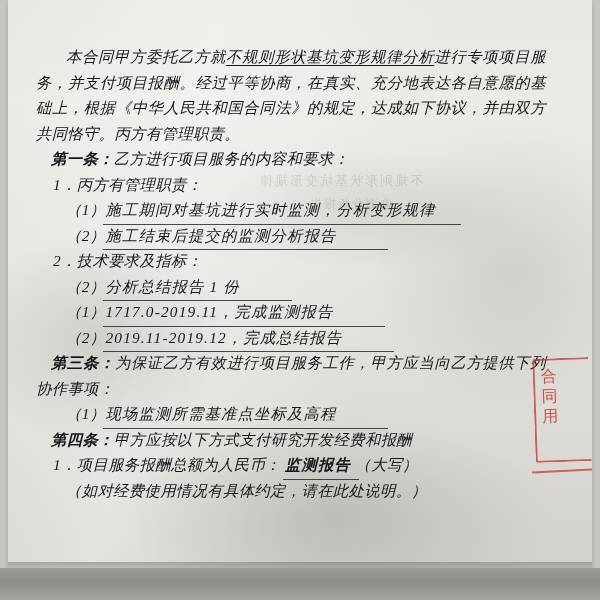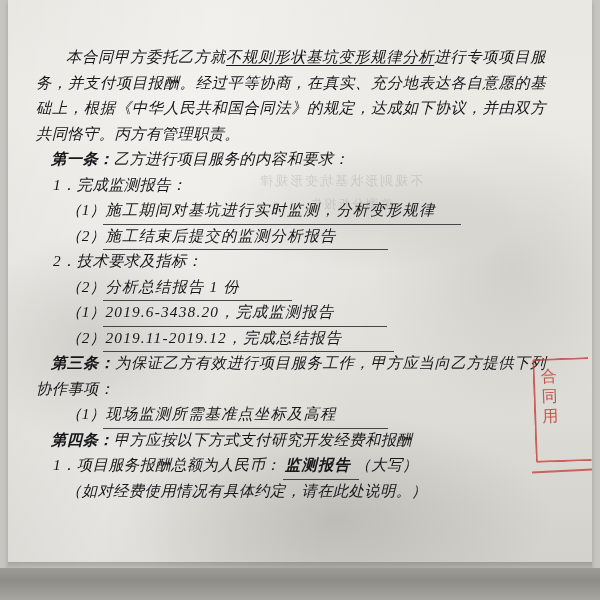--- a/index.html
+++ b/index.html
@@ -159,33 +159,33 @@
 
     <div class="ghost g1">不规则形状基坑变形规律</div>
     <div class="ghost g2">监测分析报告</div>
 
     <div class="content">
 
       <p class="indent2">本合同甲方委托乙方就<span class="u">不规则形状基坑变形规律分析</span>进行专项项目服务，并支付项目报酬。经过平等协商，在真实、充分地表达各自意愿的基础上，根据<span>《中华人民共和国合同法》</span>的规定，达成如下协议，并由双方共同恪守。丙方有管理职责。</p>
 
       <p class="indent1"><span class="bold">第一条：</span><span>乙方进行项目服务的内容和要求：</span></p>
 
-      <p class="l1"><span>1．</span><span>完成监测报告：</span></p>
+      <p class="l1"><span>1．</span><span>丙方有管理职责：</span></p>
 
       <p class="l2"><span>（1）</span><span class="handline tight">施工期间对基坑进行实时监测，分析变形规律</span></p>
 
       <p class="l2"><span>（2）</span><span class="handline tight long">施工结束后提交的监测分析报告</span></p>
 
       <p class="l1"><span>2．</span><span>技术要求及指标：</span></p>
 
 
       <p class="l2"><span>（2）</span><span class="handline tight long">分析总结报告 1 份</span></p>
 
 
-      <p class="l2"><span>（1）</span><span class="handline tight long">2019.6-3438.20，完成监测报告</span></p>
+      <p class="l2"><span>（1）</span><span class="handline tight long">1717.0-2019.11，完成监测报告</span></p>
 
       <p class="l2"><span>（2）</span><span class="handline tight long">2019.11-2019.12，完成总结报告</span></p>
 
       <p class="indent1"><span class="bold">第三条：</span><span>为保证乙方有效进行项目服务工作，甲方应当向乙方提供下列协作事项：</span></p>
 
       <p class="l2"><span>（1）</span><span class="handline tight long">现场监测所需基准点坐标及高程</span></p>
 
 
       <p class="indent1"><span class="bold">第四条：</span><span>甲方应按以下方式支付研究开发经费和报酬</span></p>
 

